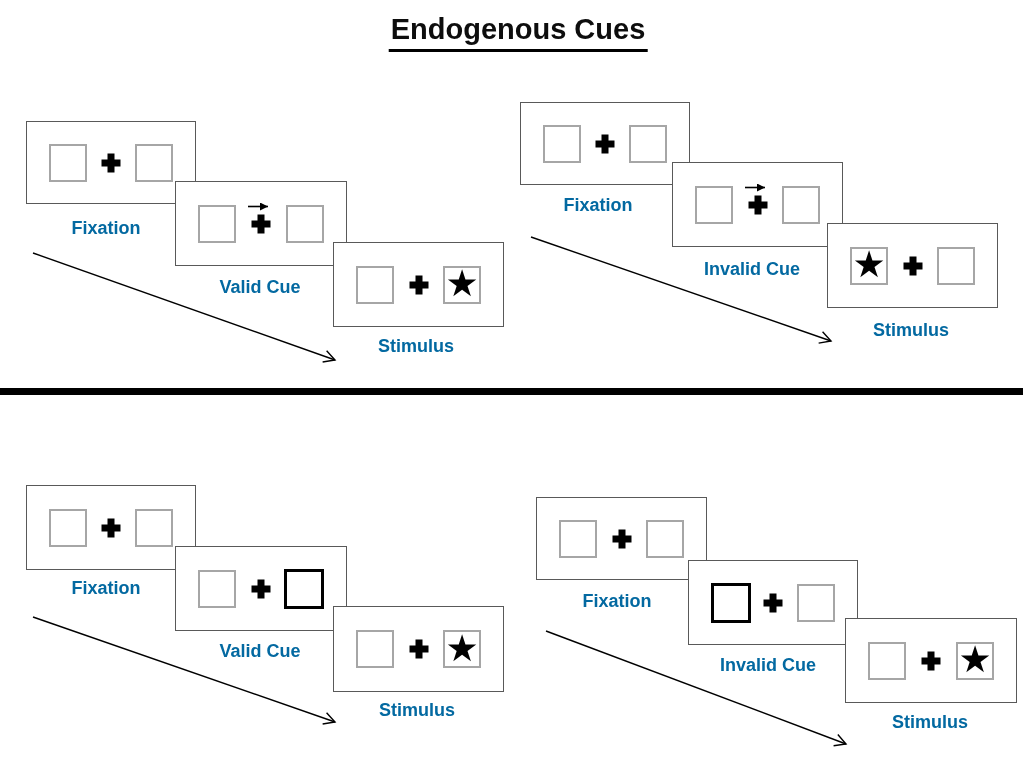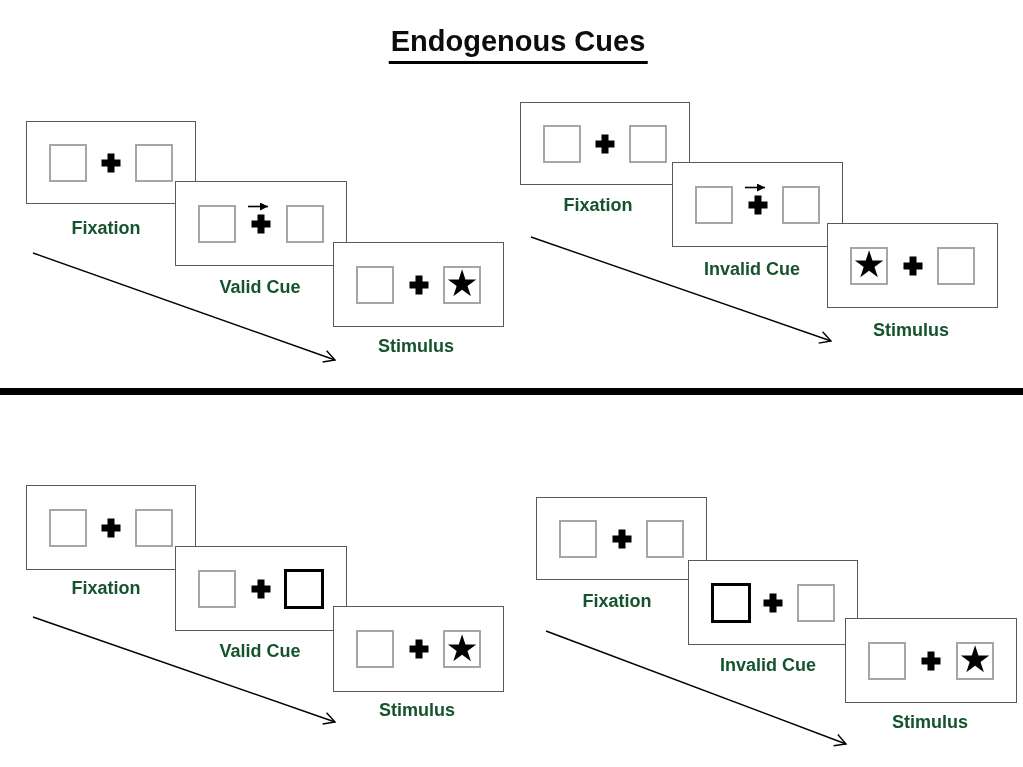--- a/index.html
+++ b/index.html
@@ -30,21 +30,21 @@
   }
   .cross::before{content:"";position:absolute;left:0;top:6px;width:19px;height:7px;background:#000;}
   .cross::after{content:"";position:absolute;left:6px;top:0;width:7px;height:19px;background:#000;}
   .cue-arrow{position:absolute;left:50%;top:19px;transform:translateX(-50%);}
   .star{
     font-family:"DejaVu Sans",sans-serif;font-size:37px;line-height:1;
     color:#000;margin-top:-2px;
   }
   .plabel{
     position:absolute;transform:translateX(-50%);font-size:18px;font-weight:700;
-    white-space:nowrap;z-index:5;color:#14532d;
+    white-space:nowrap;z-index:5;color:#0369a1;
   }
   .diag{position:absolute;z-index:1;}
   #divider{position:absolute;left:0;top:388px;width:1023px;height:7px;background:#000;}
   .z1{z-index:1}.z2{z-index:2}.z3{z-index:3}
 </style>
 </head>
 <body>
 
 <div id="canvas">
 
@@ -52,21 +52,21 @@
     <defs>
       <marker id="ah" markerWidth="16" markerHeight="14" refX="12" refY="7" orient="auto" markerUnits="userSpaceOnUse">
         <path d="M1,1 L12,7 L1,13" fill="none" stroke="#000" stroke-width="1.4"></path>
       </marker>
       <marker id="cueh" markerWidth="9" markerHeight="8" refX="8" refY="4" orient="auto" markerUnits="userSpaceOnUse">
         <path d="M0,0 L8,4 L0,8 Z" fill="#000"></path>
       </marker>
     </defs>
   </svg>
 
-  <div class="section-title" style="top:25px">
+  <div class="section-title" style="top:13px">
     <span class="ttext">Endogenous Cues</span>
   </div>
 
   <div class="panel z1" style="left:26px;top:121px;width:170px;height:83px">
     <span class="sq"></span>
     <span class="cross"></span>
     <span class="sq"></span>
   </div>
   <div class="panel z2" style="left:175px;top:181px;width:172px;height:85px">
     <span class="sq"></span>

